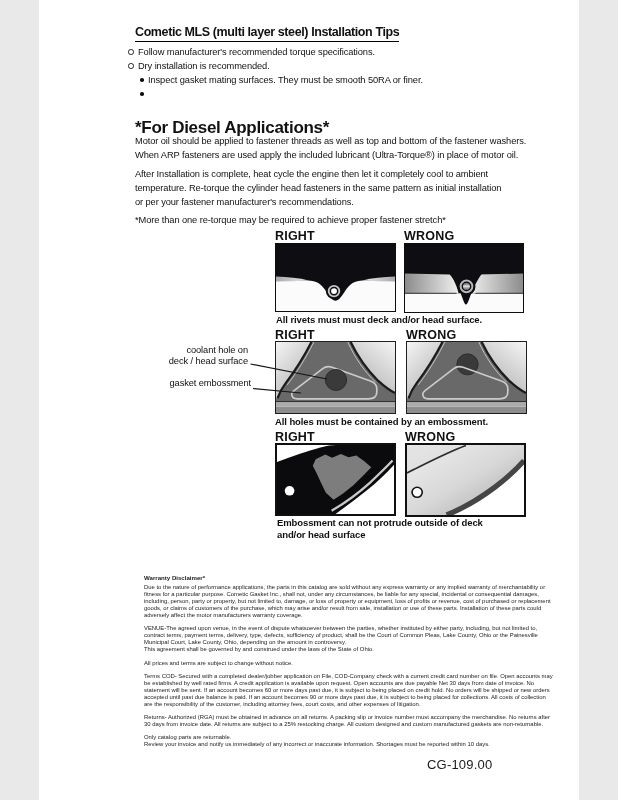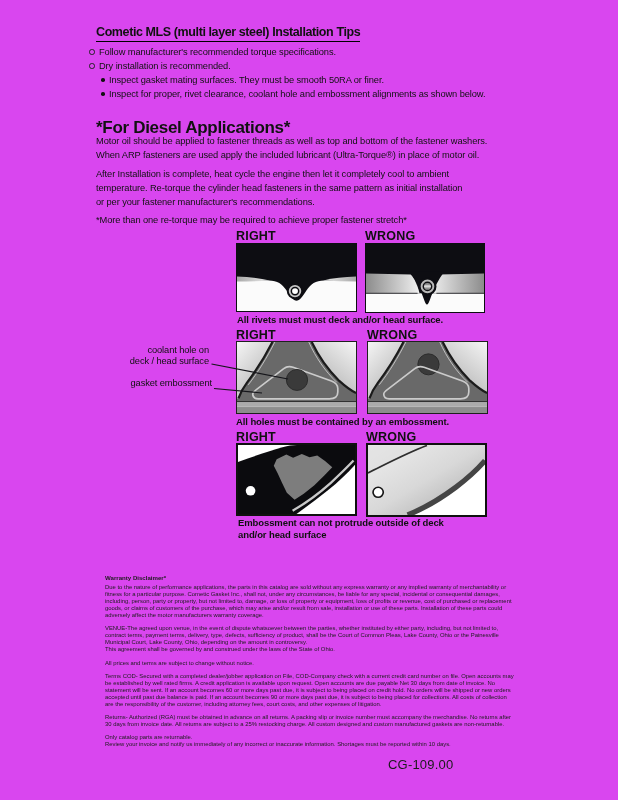--- a/index.html
+++ b/index.html
@@ -1,17 +1,17 @@
 <!DOCTYPE html>
 <html><head>
 <meta charset="utf-8">
 <style>
   html,body{margin:0;padding:0;background:#e9e9e9;}
   #page{
-    position:relative;width:618px;height:800px;margin:0 auto;background:#d946ef;
+    position:relative;width:540px;height:800px;margin:0 auto;background:#ffffff;
     font-family:"Liberation Sans", sans-serif;color:#111;overflow:hidden;
   }
   .abs{position:absolute;}
   .pre{white-space:pre-line;}
 
   .title{
     left:96px;top:25px;font-size:12.5px;font-weight:700;letter-spacing:-0.4px;
     border-bottom:1.5px solid #000;padding-bottom:2px;display:inline-block;
   }
   .tips{left:89px;top:45px;font-size:9.3px;letter-spacing:-0.1px;}
@@ -93,21 +93,20 @@
     <div class="tip">
         <span class="circ"></span>
         <span>Dry installation is recommended.</span>
       </div>
     <div class="tip sub">
         <span class="dot"></span>
         <span>Inspect gasket mating surfaces.  They must be smooth 50RA or finer.</span>
       </div>
     <div class="tip sub">
         <span class="dot"></span>
-        <span>Inspect for proper, rivet clearance, coolant hole and embossment alignments as shown below.</span>
       </div>
   </div>
 
   <div class="abs diesel-h">*For Diesel Applications*</div>
   <div class="abs bodytext pre p2">After Installation is complete, heat cycle the engine then let it completely cool to ambient
 temperature. Re-torque the cylinder head fasteners in the same pattern as initial installation
 or per your fastener manufacturer's recommendations.</div>
   <div class="abs bodytext pre p1">Motor oil should be applied to fastener threads as well as top and bottom of the fastener washers.
 When ARP fasteners are used apply the included lubricant (Ultra-Torque®) in place of motor oil.</div>
   <div class="abs bodytext note">*More than one re-torque may be required to achieve proper fastener stretch*</div>

